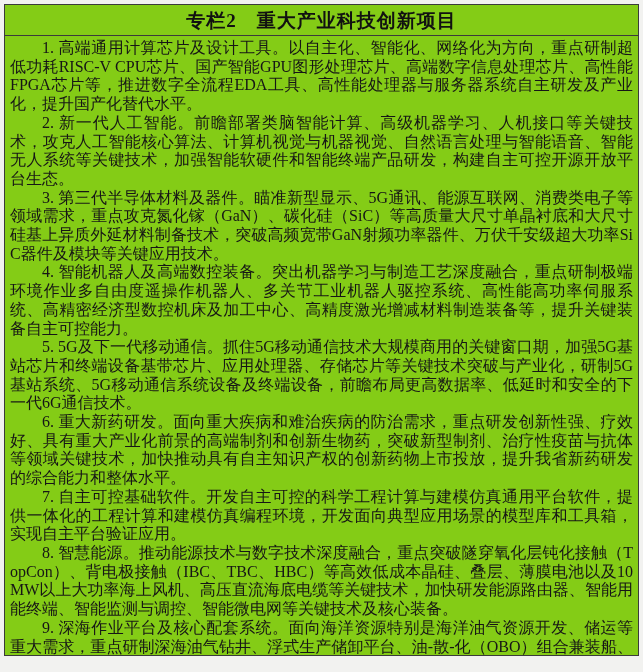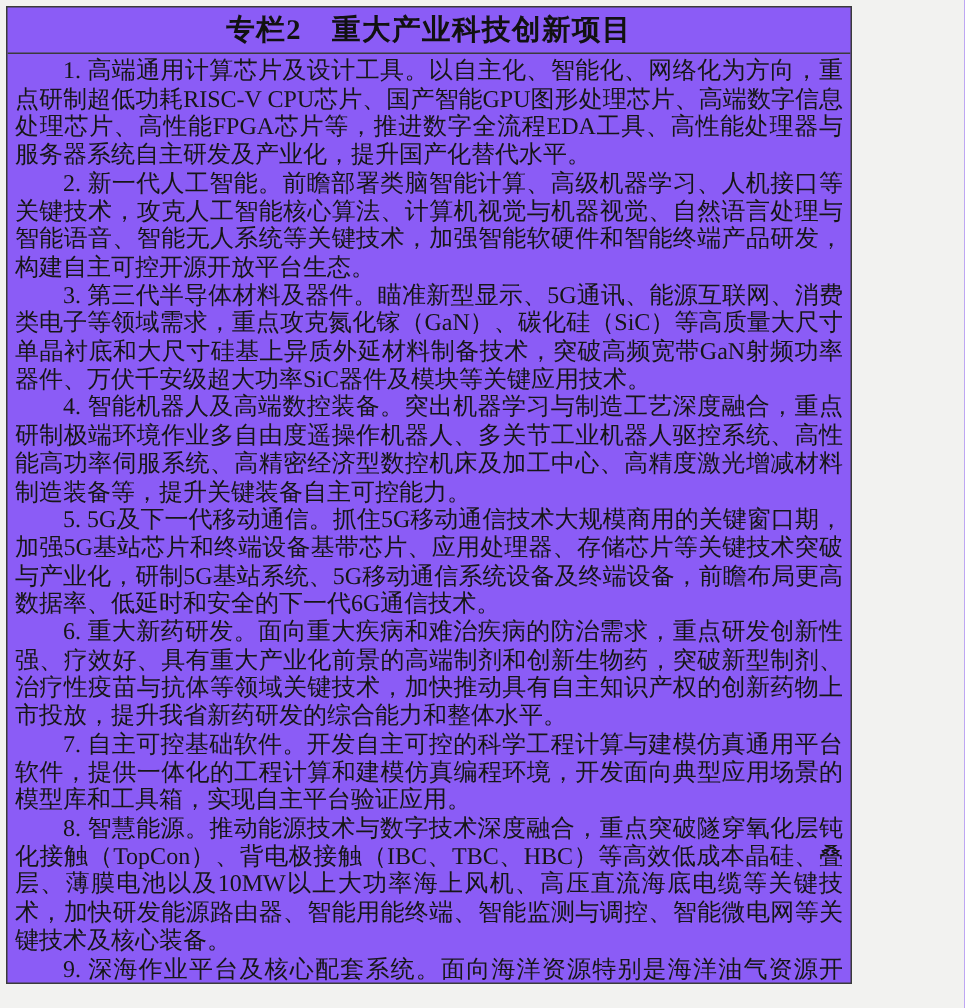--- a/index.html
+++ b/index.html
@@ -11,25 +11,25 @@
     height: 672px;
     background: #f2f2f0;
     font-family: "Liberation Serif", "DejaVu Serif", serif;
     position: relative;
     overflow: hidden;
   }
   .box {
     position: absolute;
     left: 4px;
     top: 4px;
-    width: 564px;
+    width: 635px;
     height: 652px;
     box-sizing: border-box;
     border: 1.5px solid #3b3b3b;
-    background: #8b5cf6;
+    background: #84cc16;
     overflow: hidden;
   }
   .box-title {
     font-weight: bold;
     text-align: center;
     font-size: 19px;
     line-height: 28px;
     padding-top: 2px;
     color: #111;
     border-bottom: 1.5px solid #3b3b3b;

